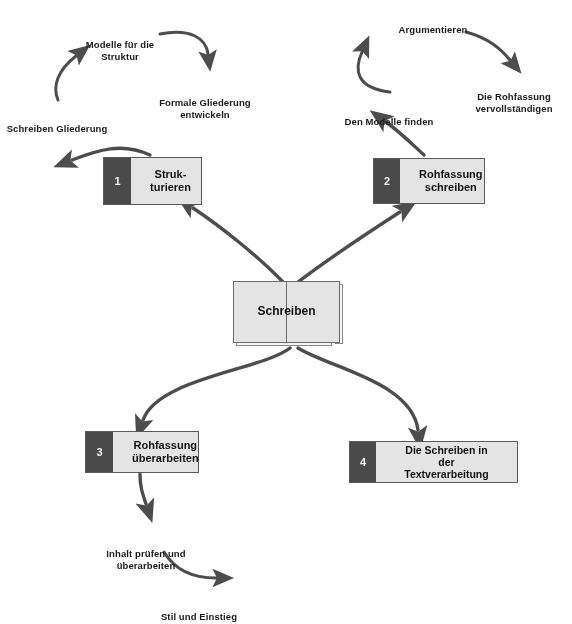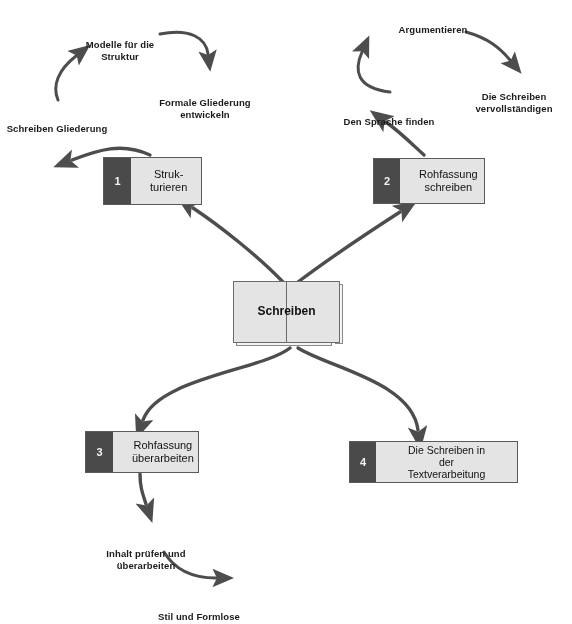--- a/index.html
+++ b/index.html
@@ -59,21 +59,21 @@
     justify-content: center;
     box-sizing: border-box;
   }
   .proc-label {
     flex: 1 1 auto;
     display: flex;
     align-items: center;
     justify-content: center;
     text-align: center;
     font-size: 11px;
-    font-weight: normal;
+    font-weight: bold;
     color: #111111;
     line-height: 13px;
     white-space: pre-line;
     padding: 0 19px;
     box-sizing: border-box;
   }
 
   
   #book-node {
     position: absolute;
@@ -147,31 +147,31 @@
   </svg>
 
   <div class="label" style="left:2px; top:103px; width:110px;">Schreiben Gliederung</div>
 
   <div class="label" style="left:62px; top:19px; width:116px;">Modelle für die
 Struktur</div>
 
   <div class="label" style="left:146px; top:77px; width:118px;">Formale Gliederung
 entwickeln</div>
 
-  <div class="label" style="left:331px; top:96px; width:116px;">Den Sprache finden</div>
+  <div class="label" style="left:331px; top:96px; width:116px;">Den Modelle finden</div>
 
   <div class="label" style="left:378px; top:4px; width:110px;">Argumentieren</div>
 
-  <div class="label" style="left:458px; top:71px; width:112px;">Die Schreiben
+  <div class="label" style="left:458px; top:71px; width:112px;">Die Rohfassung
 vervollständigen</div>
 
   <div class="label" style="left:88px; top:528px; width:116px;">Inhalt prüfen und
 überarbeiten</div>
 
-  <div class="label" style="left:141px; top:591px; width:116px;">Stil und Formlose</div>
+  <div class="label" style="left:141px; top:591px; width:116px;">Stil und Einstieg</div>
 
   <div class="proc-box" style="left:103px; top:157px; width:99px; height:48px;">
     <div class="proc-num" style="width:27px;">1</div>
     <div class="proc-label">Struk-
 turieren</div>
   </div>
 
   <div class="proc-box" style="left:373px; top:158px; width:112px; height:46px;">
     <div class="proc-num" style="width:26px;">2</div>
     <div class="proc-label">Rohfassung

